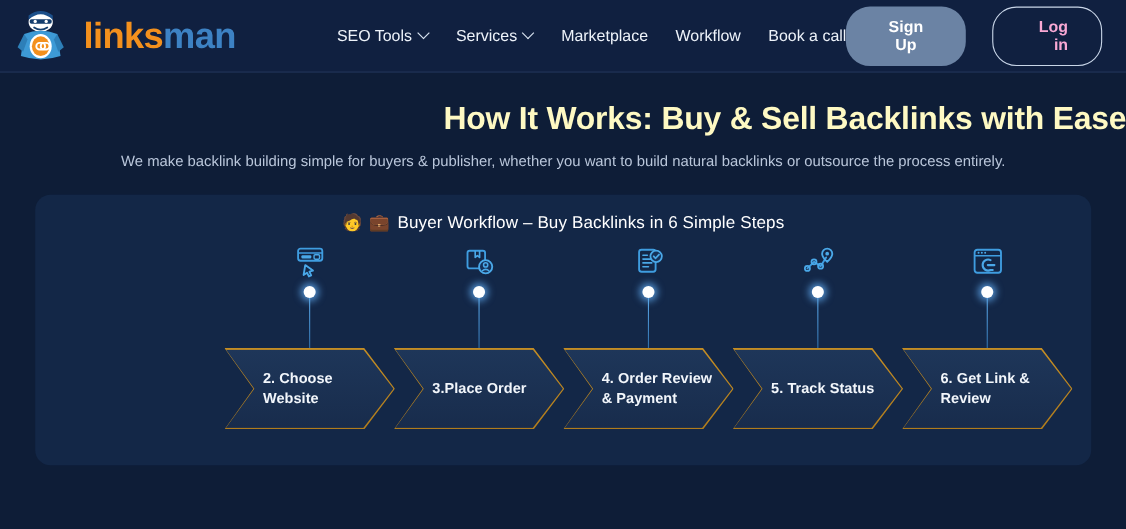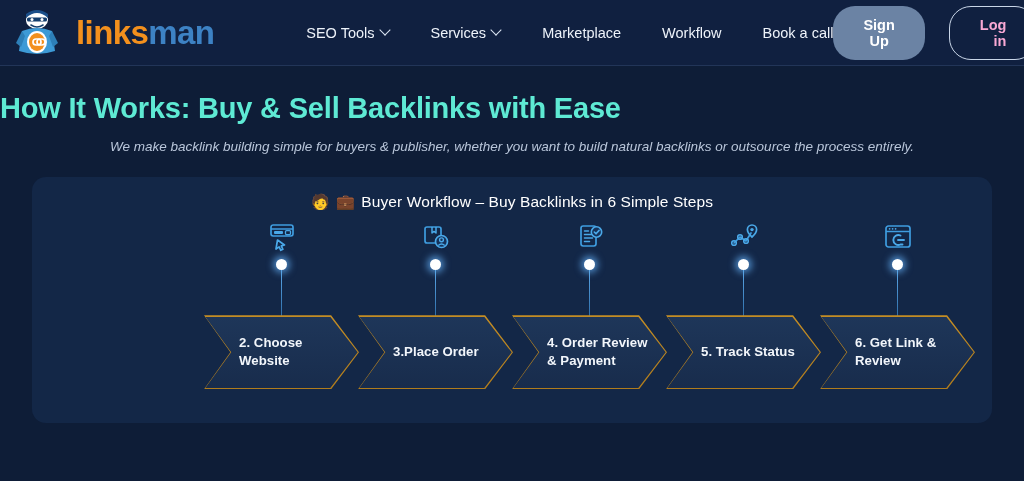--- a/index.html
+++ b/index.html
@@ -49,21 +49,21 @@
     letter-spacing: -0.6px;
     line-height: 1;
     white-space: nowrap;
   }
   .brand-word .w1 { color: #f3901d; }
   .brand-word .w2 { color: #3d82c4; }
 
   .main-nav {
     display: flex;
     align-items: center;
-    gap: 41px;
+    gap: 25px;
     margin-left: 92px;
   }
 
   .nav-item {
     display: flex;
     align-items: center;
     gap: 6px;
     font-size: 14.5px;
     color: #eef3fa;
     cursor: pointer;
@@ -119,33 +119,32 @@
     text-align: right;
   }
 
   
   .page-body {
     padding-top: 26px;
     position: relative;
   }
 
   .section-title {
-    text-align: left;
-    color: #5eead4;
+    text-align: right;
+    color: #fef9c3;
     font-size: 29px;
     font-weight: 700;
     letter-spacing: -0.2px;
     line-height: 1.15;
   }
 
   .section-sub {
     text-align: center;
     color: #b9c6da;
     font-size: 13.5px;
-    font-style: italic;
     margin-top: 14px;
   }
 
   
   .workflow-panel {
     position: relative;
     margin: 23px 32px 0 32px;
     background: #132747;
     border-radius: 14px;
     height: 246px;

